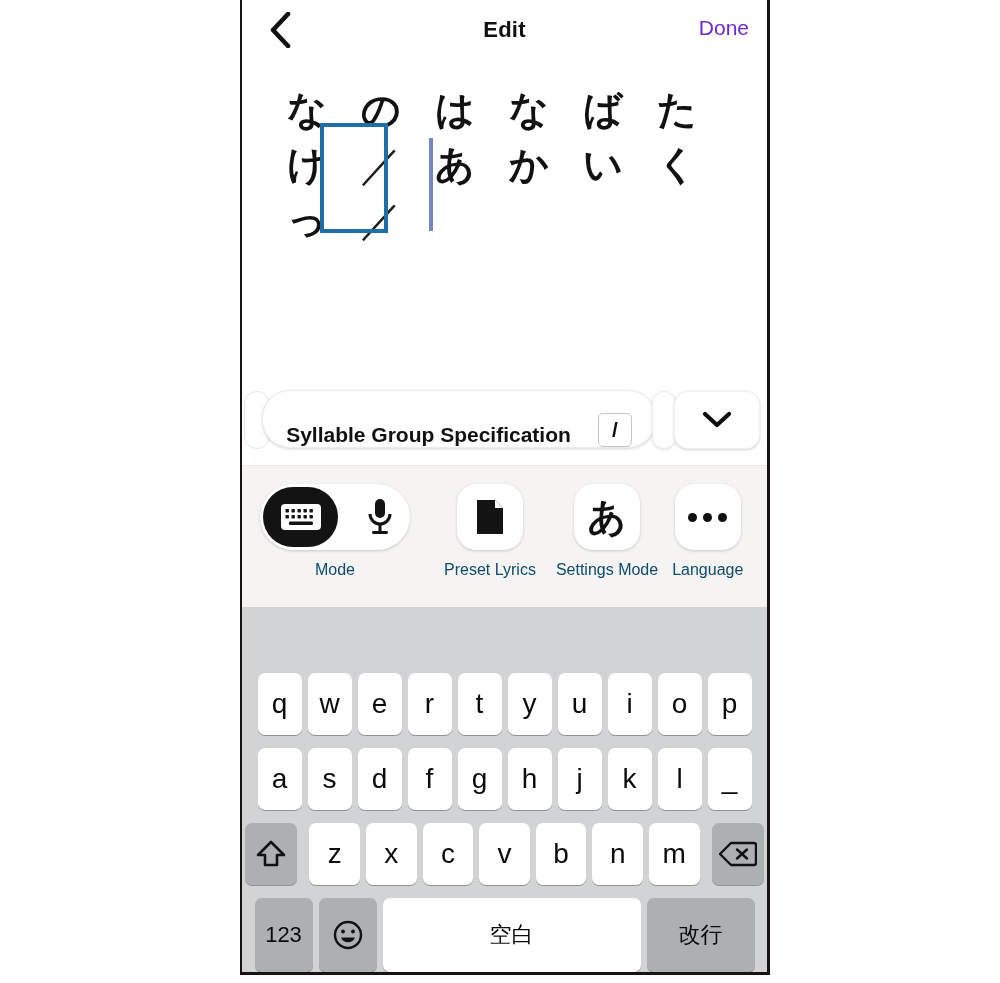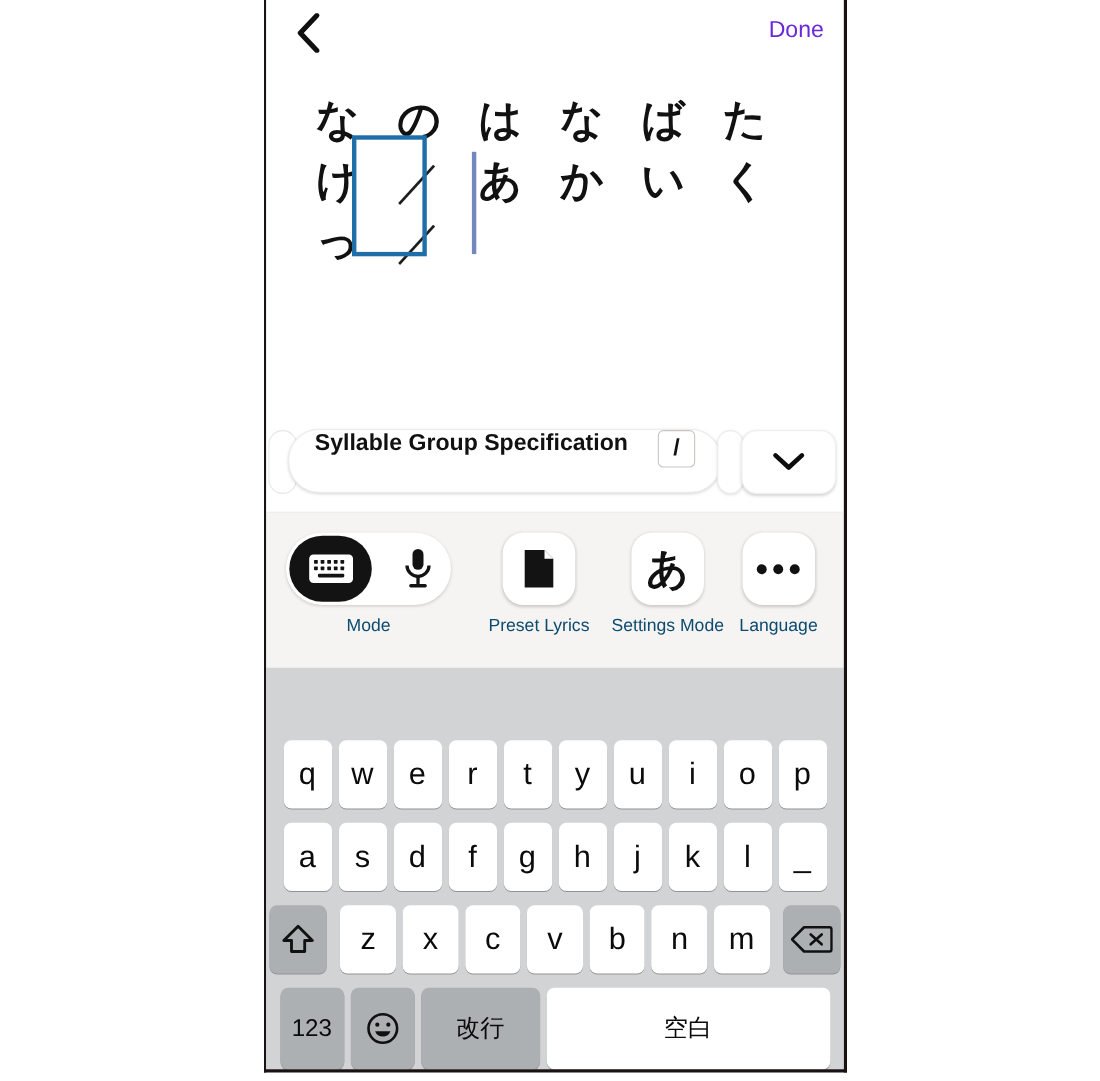--- a/index.html
+++ b/index.html
@@ -141,21 +141,21 @@
   .spec-pill {
     position: relative;
     margin-left: 14px;
     height: 56px;
     width: 392px;
     border-radius: 28px;
     background: #ffffff;
     border: 1px solid #ececec;
     box-shadow: 0 1px 3px rgba(0,0,0,0.17);
     display: flex;
-    align-items: flex-start;
+    align-items: flex-end;
     justify-content: center;
     gap: 27px;
     cursor: pointer;
   }
   .spec-label {
     font-size: 21px;
     font-weight: bold;
     color: #111111;
   }
   .spec-token {
@@ -330,20 +330,21 @@
 <body>
 
 <div id="screen">
 
   <div class="navbar">
     <div class="nav-back">
       <svg width="22" height="36" viewBox="0 0 22 36">
         <path d="M19 2 L4 18 L19 34" fill="none" stroke="#101010" stroke-width="4.6" stroke-linecap="round" stroke-linejoin="round"></path>
       </svg>
     </div>
+    <div class="nav-title">Edit</div>
     <div class="nav-done">Done</div>
   </div>
 
   <div class="lyric-area">
     <div class="grid">
       <div class="cell">な</div>
       <div class="cell">の</div>
       <div class="cell">は</div>
       <div class="cell">な</div>
       <div class="cell">ば</div>
@@ -503,19 +504,19 @@
     <div class="krow bottom">
       <div class="key dark num">123</div>
       <div class="key dark emoji">
         <svg width="30" height="30" viewBox="0 0 30 30">
           <circle cx="15" cy="15" r="13" fill="none" stroke="#111111" stroke-width="2.4"></circle>
           <circle cx="10" cy="11.5" r="1.9" fill="#111111"></circle>
           <circle cx="20" cy="11.5" r="1.9" fill="#111111"></circle>
           <path d="M8 17.5 a7.5 7.5 0 0 0 14 0 Z" fill="#111111"></path>
         </svg>
       </div>
+      <div class="key space">空白</div>
       <div class="key dark enter">改行</div>
-      <div class="key space">空白</div>
     </div>
 
   </div>
 
 </div>
 
 </body></html>

